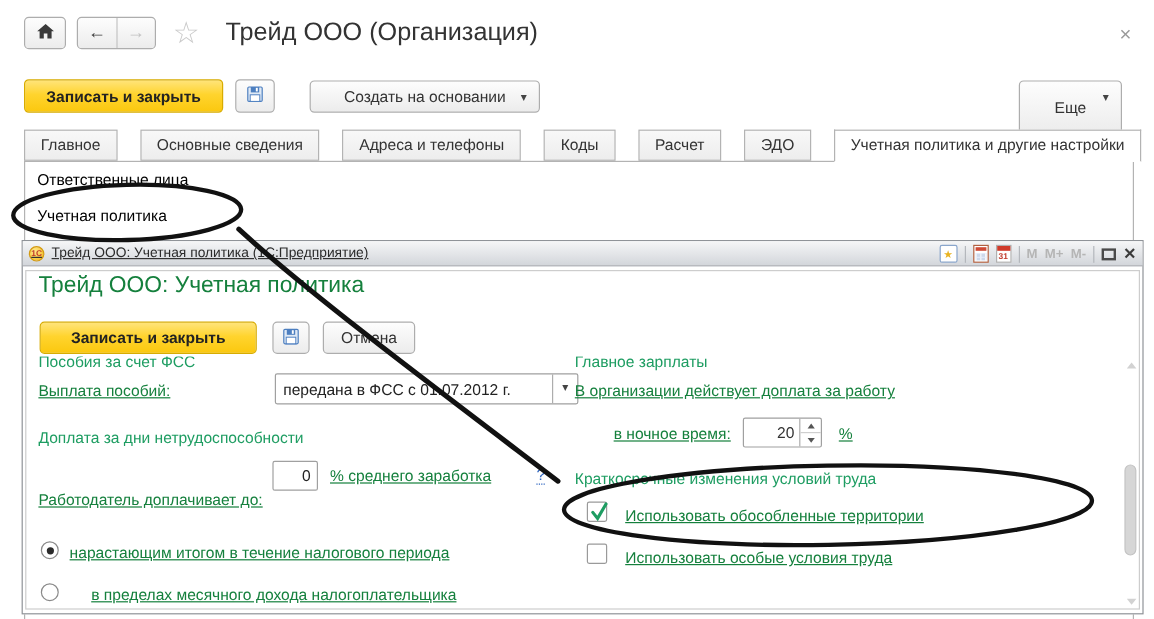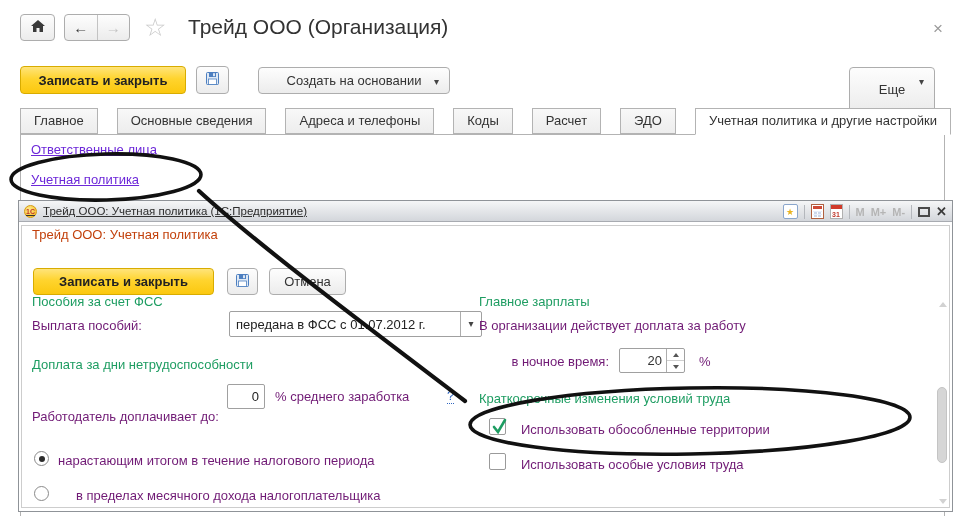--- a/index.html
+++ b/index.html
@@ -37,21 +37,21 @@
 
   
   .content-panel { left:20px; top:134px; width:925px; height:382px;
                    background:#fff; border:1px solid #b3b3b3; border-bottom:none; }
   .tabs { left:20px; top:108px; display:flex; z-index:2;gap:20px; }
   .tab { height:26px; line-height:24px; padding:0 13px; font-size:13px; color:#333;
          background:linear-gradient(#f8f8f8,#ededed); border:1px solid #b3b3b3; margin-left:-1px; }
   .tab:first-child { margin-left:0; }
   .tab.active { background:#fff; border-bottom:1px solid #fff; height:27px; }
 
-  .link { position:absolute; font-size:13px; color:#6d28d9; text-decoration:underline; }
+  .link { position:absolute; font-size:13px; color:#000000; }
 
   
   .dialog { left:18px; top:200px; width:935px; height:312px; background:#fff;
             border:1px solid #8f9398; z-index:10; }
   .dlg-titlebar { position:absolute; left:0; top:0; right:0; height:21px;
                   background:linear-gradient(#f5f6f7,#d3d6db); border-bottom:1px solid #a8abb1;
                   display:flex; align-items:center;text-decoration:underline; }
   .logo-1c { width:13px; height:13px; border-radius:50%; margin:0 6px 0 5px;
              background:radial-gradient(circle at 35% 30%, #ffe98a, #f3b71a);
              border:1px solid #d49a10; color:#c0392b; font-size:7px; font-weight:bold;
@@ -68,28 +68,28 @@
                           linear-gradient(90deg,#fff 1px, #cdd8ea 1px) 0 0/4px 100%; }
   .cal-icon { width:13px; height:15px; border:1px solid #b0b0b0; background:#fff; position:relative; }
   .cal-top { position:absolute; left:0; right:0; top:0; height:4px; background:#d03a2a; }
   .cal-num { position:absolute; left:0; right:0; bottom:0; text-align:center;
              font-size:7px; font-weight:bold; color:#c0392b; }
   .mem-btn { font-size:11px; font-weight:bold; color:#b5b5b5; }
   .dlg-max { width:12px; height:10px; border:2px solid #4a4a4a; }
   .dlg-close { font-size:13px; font-weight:bold; color:#3a3a3a; }
   .dlg-frame { position:absolute; left:2px; top:24px; right:2px; bottom:3px; border:1px solid #cdcdcd; }
 
-  .dlg-heading { position:absolute; left:13px; top:26px; font-size:13px; color:#c2410c; }
+  .dlg-heading { position:absolute; left:13px; top:26px; font-size:19px; color:#15803d; }
   .dlg-save   { position:absolute; left:14px;  top:67px; width:181px; height:27px; }
   .dlg-floppy { position:absolute; left:208px; top:67px; width:31px;  height:27px; }
   .dlg-cancel { position:absolute; left:250px; top:67px; width:77px;  height:27px; }
 
   .form { position:absolute; left:4px; top:96px; width:839px; height:211px; overflow:hidden; }
   .sec { position:absolute; font-size:13px; color:#1e9d62; }
-  .lbl { position:absolute; font-size:13px; color:#701a75; }
+  .lbl { position:absolute; font-size:13px; color:#15803d;text-decoration:underline; }
   .field { position:absolute; background:#fff; border:1px solid #a0a0a0; border-radius:2px; }
   .combo { height:26px; display:flex; align-items:center; }
   .combo-text { flex:1; padding:0 6px; font-size:13px; color:#222; white-space:nowrap; overflow:hidden; }
   .combo-btn { width:21px; height:100%; border-left:1px solid #adadad; display:flex;
                align-items:center; justify-content:center; }
   .num-field { text-align:right; font-size:13px; color:#222; padding:4px 5px 0 0; }
   .spinner { display:flex; }
   .spin-val { width:46px; text-align:right; font-size:13px; padding:4px 4px 0 0; }
   .spin-btns { width:18px; border-left:1px solid #adadad; display:flex; flex-direction:column; }
   .spin-up, .spin-dn { flex:1; display:flex; align-items:center; justify-content:center; }

